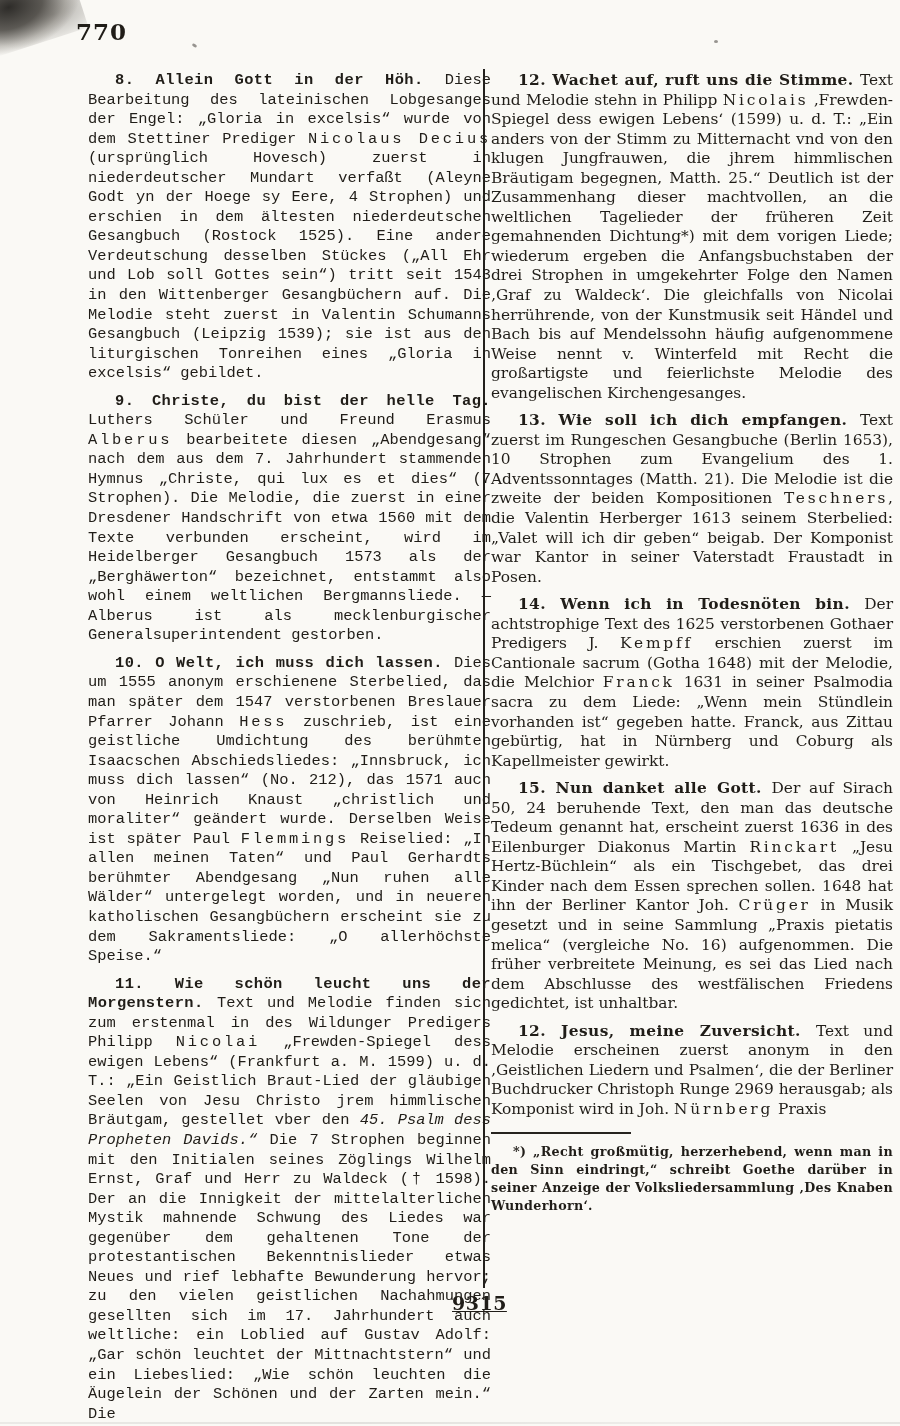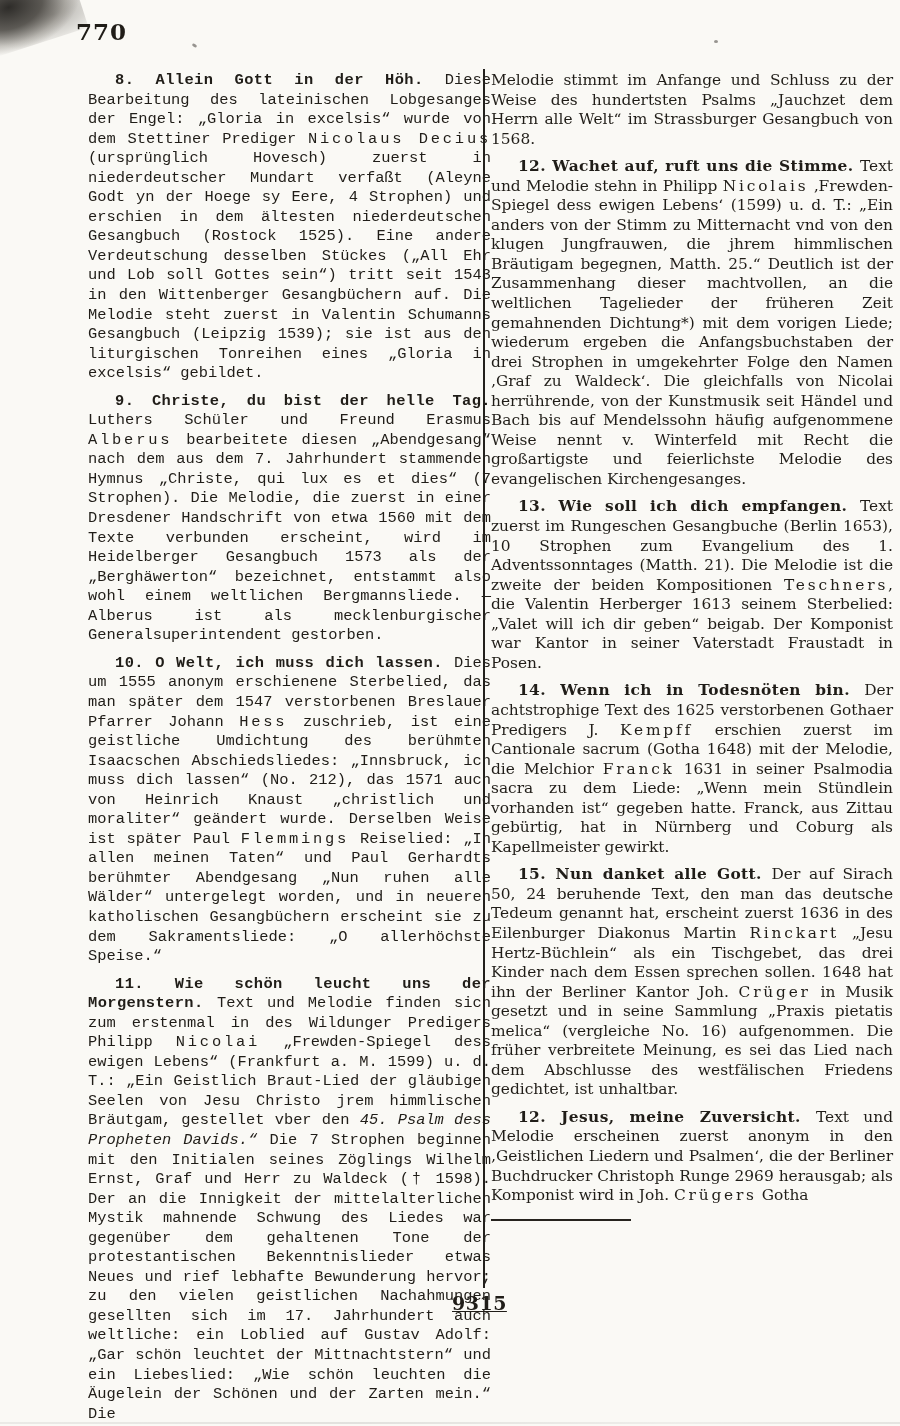--- a/index.html
+++ b/index.html
@@ -98,26 +98,26 @@
       <p class="para indent"><span class="seg-b">8. Allein Gott in der Höh. </span><span>Diese Bearbeitung des lateinischen Lobgesanges der Engel: „Gloria in excelsis“ wurde von dem Stettiner Prediger </span><span class="seg-sp">Nicolaus Decius</span><span> (ursprünglich Hovesch) zuerst in niederdeutscher Mundart verfaßt (Aleyne Godt yn der Hoege sy Eere, 4 Strophen) und erschien in dem ältesten niederdeutschen Gesangbuch (Rostock 1525). Eine andere Verdeutschung desselben Stückes („All Ehr und Lob soll Gottes sein“) tritt seit 1543 in den Wittenberger Gesangbüchern auf. Die Melodie steht zuerst in Valentin Schumanns Gesangbuch (Leipzig 1539); sie ist aus den liturgischen Tonreihen eines „Gloria in excelsis“ gebildet.</span></p>
       <p class="para indent"><span class="seg-b">9. Christe, du bist der helle Tag. </span><span>Luthers Schüler und Freund Erasmus </span><span class="seg-sp">Alberus</span><span> bearbeitete diesen „Abendgesang“ nach dem aus dem 7. Jahrhundert stammenden Hymnus „Christe, qui lux es et dies“ (7 Strophen). Die Melodie, die zuerst in einer Dresdener Handschrift von etwa 1560 mit dem Texte verbunden erscheint, wird im Heidelberger Gesangbuch 1573 als der „Berghäwerton“ bezeichnet, entstammt also wohl einem weltlichen Bergmannsliede. — Alberus ist als mecklenburgischer Generalsuperintendent gestorben.</span></p>
       <p class="para indent"><span class="seg-b">10. O Welt, ich muss dich lassen. </span><span>Dies um 1555 anonym erschienene Sterbelied, das man später dem 1547 verstorbenen Breslauer Pfarrer Johann </span><span class="seg-sp">Hess</span><span> zuschrieb, ist eine geistliche Umdichtung des berühmten Isaacschen Abschiedsliedes: „Innsbruck, ich muss dich lassen“ (No. 212), das 1571 auch von Heinrich Knaust „christlich und moraliter“ geändert wurde. Derselben Weise ist später Paul </span><span class="seg-sp">Flemmings</span><span> Reiselied: „In allen meinen Taten“ und Paul Gerhardts berühmter Abendgesang „Nun ruhen alle Wälder“ untergelegt worden, und in neueren katholischen Gesangbüchern erscheint sie zu dem Sakramentsliede: „O allerhöchste Speise.“</span></p>
       <p class="para indent"><span class="seg-b">11. Wie schön leucht uns der Morgenstern. </span><span>Text und Melodie finden sich zum erstenmal in des Wildunger Predigers Philipp </span><span class="seg-sp">Nicolai</span><span> „Frewden-Spiegel dess ewigen Lebens“ (Frankfurt a. M. 1599) u. d. T.: „Ein Geistlich Braut-Lied der gläubigen Seelen von Jesu Christo jrem himmlischen Bräutgam, gestellet vber den </span><span class="seg-i">45. Psalm dess Propheten Davids.“</span><span> Die 7 Strophen beginnen mit den Initialen seines Zöglings Wilhelm Ernst, Graf und Herr zu Waldeck († 1598). Der an die Innigkeit der mittelalterlichen Mystik mahnende Schwung des Liedes war gegenüber dem gehaltenen Tone der protestantischen Bekenntnislieder etwas Neues und rief lebhafte Bewunderung hervor; zu den vielen geistlichen Nachahmungen gesellten sich im 17. Jahrhundert auch weltliche: ein Loblied auf Gustav Adolf: „Gar schön leuchtet der Mittnachtstern“ und ein Liebeslied: „Wie schön leuchten die Äugelein der Schönen und der Zarten mein.“ Die</span></p>
     </div>
 
   <div class="divider"></div>
 
   <div class="col col-right">
 
-  <p class="para"><span>Melodie stimmt im Anfange und Schluss zu der Weise des hundertsten Psalms „Jauchzet dem Herrn alle Welt“ im Strassburger Gesangbuch von 1568.</span></p>
       <p class="para indent"><span class="seg-b">12. Wachet auf, ruft uns die Stimme. </span><span>Text und Melodie stehn in Philipp </span><span class="seg-sp">Nicolais</span><span> ‚Frewden-Spiegel dess ewigen Lebens‘ (1599) u. d. T.: „Ein anders von der Stimm zu Mitternacht vnd von den klugen Jungfrauwen, die jhrem himmlischen Bräutigam begegnen, Matth. 25.“ Deutlich ist der Zusammenhang dieser machtvollen, an die weltlichen Tagelieder der früheren Zeit gemahnenden Dichtung*) mit dem vorigen Liede; wiederum ergeben die Anfangsbuchstaben der drei Strophen in umgekehrter Folge den Namen ‚Graf zu Waldeck‘. Die gleichfalls von Nicolai herrührende, von der Kunstmusik seit Händel und Bach bis auf Mendelssohn häufig aufgenommene Weise nennt v. Winterfeld mit Recht die großartigste und feierlichste Melodie des evangelischen Kirchengesanges.</span></p>
       <p class="para indent"><span class="seg-b">13. Wie soll ich dich empfangen. </span><span>Text zuerst im Rungeschen Gesangbuche (Berlin 1653), 10 Strophen zum Evangelium des 1. Adventssonntages (Matth. 21). Die Melodie ist die zweite der beiden Kompositionen </span><span class="seg-sp">Teschners</span><span>, die Valentin Herberger 1613 seinem Sterbelied: „Valet will ich dir geben“ beigab. Der Komponist war Kantor in seiner Vaterstadt Fraustadt in Posen.</span></p>
       <p class="para indent"><span class="seg-b">14. Wenn ich in Todesnöten bin. </span><span>Der achtstrophige Text des 1625 verstorbenen Gothaer Predigers J. </span><span class="seg-sp">Kempff</span><span> erschien zuerst im Cantionale sacrum (Gotha 1648) mit der Melodie, die Melchior </span><span class="seg-sp">Franck</span><span> 1631 in seiner Psalmodia sacra zu dem Liede: „Wenn mein Stündlein vorhanden ist“ gegeben hatte. Franck, aus Zittau gebürtig, hat in Nürnberg und Coburg als Kapellmeister gewirkt.</span></p>
       <p class="para indent"><span class="seg-b">15. Nun danket alle Gott. </span><span>Der auf Sirach 50, 24 beruhende Text, den man das deutsche Tedeum genannt hat, erscheint zuerst 1636 in des Eilenburger Diakonus Martin </span><span class="seg-sp">Rinckart</span><span> „Jesu Hertz-Büchlein“ als ein Tischgebet, das drei Kinder nach dem Essen sprechen sollen. 1648 hat ihn der Berliner Kantor Joh. </span><span class="seg-sp">Crüger</span><span> in Musik gesetzt und in seine Sammlung „Praxis pietatis melica“ (vergleiche No. 16) aufgenommen. Die früher verbreitete Meinung, es sei das Lied nach dem Abschlusse des westfälischen Friedens gedichtet, ist unhaltbar.</span></p>
-      <p class="para indent"><span class="seg-b">12. Jesus, meine Zuversicht. </span><span>Text und Melodie erscheinen zuerst anonym in den ‚Geistlichen Liedern und Psalmen‘, die der Berliner Buchdrucker Christoph Runge 2969 herausgab; als Komponist wird in Joh. </span><span class="seg-sp">Crügers</span><span> Gotha</span></p>
+      <p class="para indent"><span class="seg-b">12. Jesus, meine Zuversicht. </span><span>Text und Melodie erscheinen zuerst anonym in den ‚Geistlichen Liedern und Psalmen‘, die der Berliner Buchdrucker Christoph Runge 2969 herausgab; als Komponist wird in Joh. </span><span class="seg-sp">Nürnberg</span><span> Praxis</span></p>
       <div class="footnote-rule"></div>
+      <p class="footnote"><span>*) „Recht großmütig, herzerhebend, wenn man in den Sinn eindringt,“ schreibt Goethe darüber in seiner Anzeige der Volksliedersammlung ‚Des Knaben Wunderhorn‘.</span></p>
     </div>
 
   <div class="plate-number">9315</div>
 
   <div class="bottom-edge"></div>
 
 </div>
 
 </body></html>

